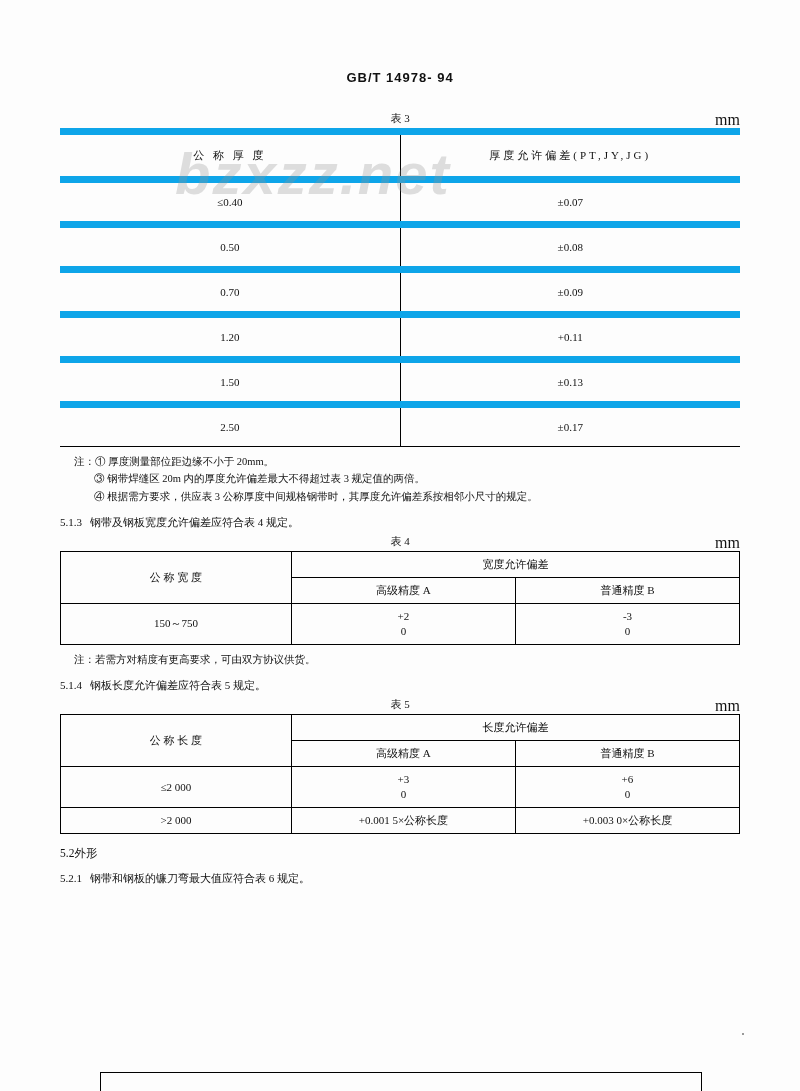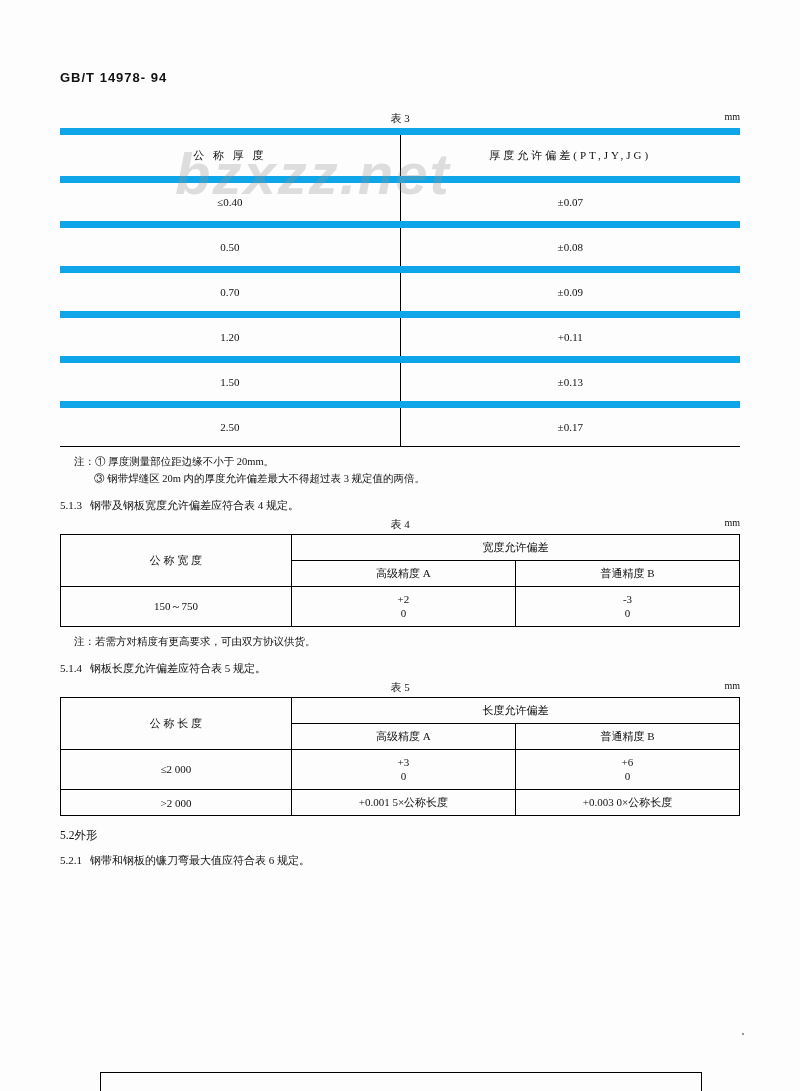--- a/index.html
+++ b/index.html
@@ -35,37 +35,38 @@
     font-size: 58px;
     font-weight: bold;
     letter-spacing: 2px;
     color: rgba(150,150,150,0.30);
     pointer-events: none;
     user-select: none;
     z-index: 5;
     font-style: italic;
   }
   .doc-title {
+    text-align: center;
     font-family: "Liberation Sans", sans-serif;
     font-size: 13px;
     letter-spacing: 1px;
     font-weight: bold;
     margin: 0 0 26px 0;
   }
   .tbl-caption {
     text-align: center;
     font-size: 11px;
     margin: 0 0 2px 0;
     position: relative;
   }
   .unit {
     position: absolute;
     right: 0;
     top: 0;
-    font-size: 10px;
+    font-size: 16px;
   }
   table.grid {
     border-collapse: collapse;
     width: 100%;
     font-size: 11px;
   }
   table.grid td, table.grid th {
     border: 1px solid #000;
     text-align: center;
     font-weight: normal;
@@ -178,20 +179,21 @@
         <tr>
           <td class="left-col">2.50</td>
           <td>±0.17</td>
         </tr>
       </tbody>
     </table>
 
     <div class="notes">
       <div class="note-first">注：① 厚度测量部位距边缘不小于 20mm。</div>
       <div class="note-indent">③ 钢带焊缝区 20m 内的厚度允许偏差最大不得超过表 3 规定值的两倍。</div>
+      <div class="note-indent">④ 根据需方要求，供应表 3 公称厚度中间规格钢带时，其厚度允许偏差系按相邻小尺寸的规定。</div>
     </div>
 
     <div class="clause">
       <span class="num">5.1.3</span><span>钢带及钢板宽度允许偏差应符合表 4 规定。</span>
     </div>
 
     <div class="tbl-caption">
       <span>表 4</span>
       <span class="unit">mm</span>
     </div>

